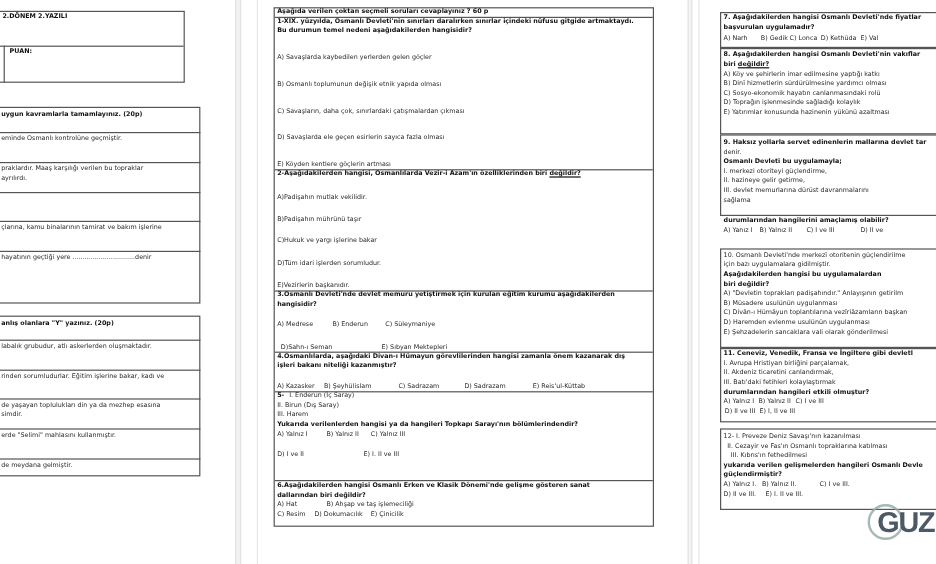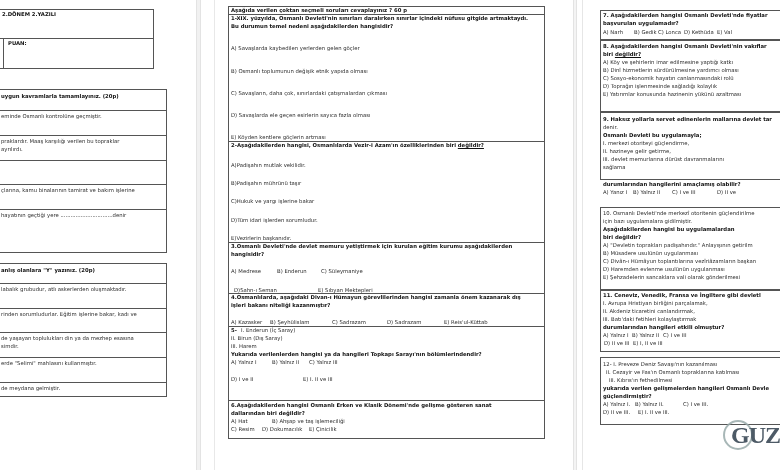--- a/index.html
+++ b/index.html
@@ -12,21 +12,21 @@
 .g1{left:196px;width:5px;border-left:1px solid #e3e3e3;border-right:1px solid #e3e3e3}
 .g2{left:214px;width:1px;background:#e8e8e8}
 .g3{left:573px;width:4px;border-left:1px solid #e3e3e3;border-right:1px solid #e3e3e3;background:#f4f4f4}
 .g4{left:582px;width:1px;background:#e6e6e6}
 .box{position:absolute;border:1px solid #555}
 .row{position:absolute;left:0;right:0;border-top:1px solid #555}
 .t{position:absolute;font-size:5.3px;line-height:7px;white-space:nowrap;color:#2a2a2a}
 .b{font-weight:bold;color:#111}
 .u{text-decoration:underline}
 .logo{position:absolute;left:723px;top:420px;width:30px;height:30px;border-radius:50%;border:2px solid #9aa;opacity:.85}
-.logotxt{position:absolute;left:731px;top:422px;font-size:24px;font-weight:bold;color:#4d5a66;letter-spacing:-1px;font-family:Liberation Serif, serif}
+.logotxt{position:absolute;left:731px;top:422px;font-size:24px;font-weight:bold;color:#4d5a66;letter-spacing:-1px;font-family:Liberation Sans, sans-serif}
 </style>
 </head>
 <body>
 
 <div class="gutter g1"></div>
 <div class="gutter g2"></div>
 <div class="gutter g3"></div>
 <div class="gutter g4"></div>
 
 <div class="page p1">

